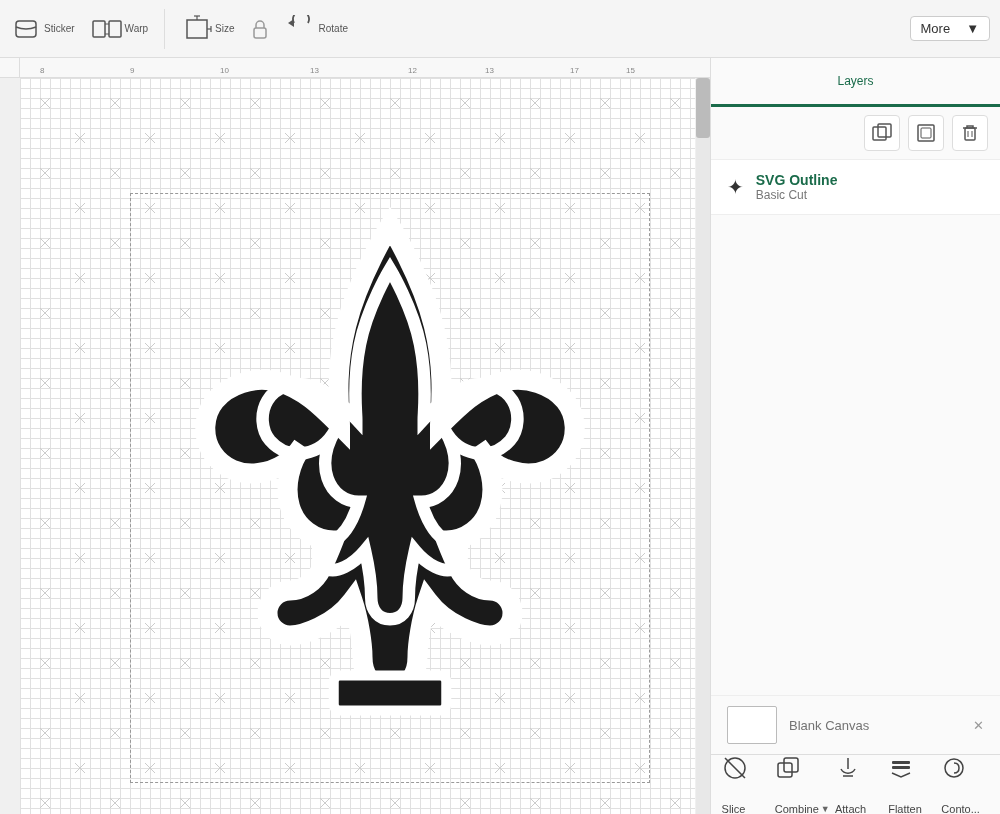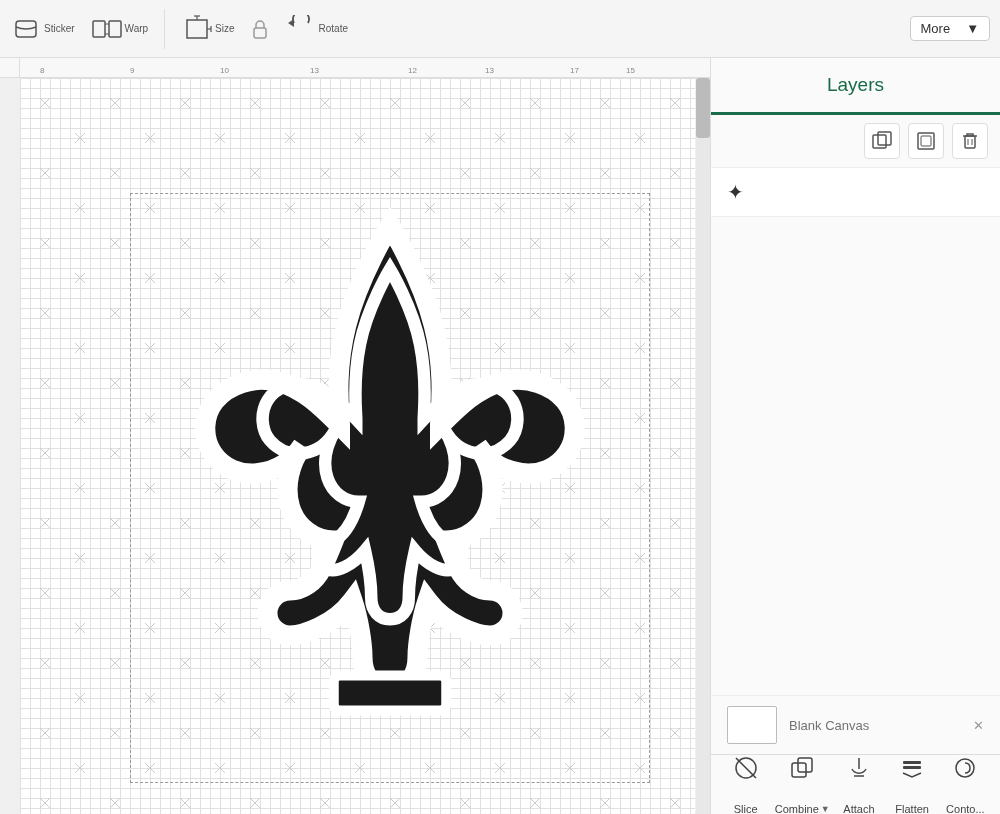--- a/index.html
+++ b/index.html
@@ -167,21 +167,21 @@
     
     .panel-tabs {
       display: flex;
       border-bottom: 2px solid #ddd;
       background: #fafafa;
     }
     .panel-tab {
       flex: 1;
       padding: 16px 8px;
       text-align: center;
-      font-size: 19px;
+      font-size: 12px;
       cursor: pointer;
       color: #555;
       font-weight: 500;
     }
     .panel-tab.active {
       color: #1a6b4a;
       border-bottom: 3px solid #1a6b4a;
       margin-bottom: -2px;
     }
 
@@ -268,21 +268,20 @@
       border-top: 1px solid #ddd;
       background: #fafafa;
       display: flex;
       align-items: center;
       justify-content: space-around;
       padding: 0 8px;
     }
     .bottom-btn {
       display: flex;
       flex-direction: column;
-      align-items: center;
       gap: 17px;
       font-size: 11px;
       color: #444;
       cursor: pointer;
       min-width: 48px;
     }
     .bottom-btn-icon {
       font-size: 20px;
       color: #444;
     }
@@ -510,20 +509,24 @@
           <line x1="8" y1="8" x2="8" y2="14" stroke="#555" stroke-width="1"></line>
           <line x1="12" y1="8" x2="12" y2="14" stroke="#555" stroke-width="1"></line>
         </svg>
       </div>
     </div>
 
     <div class="panel-content">
 
       <div class="layer-item">
         <div class="layer-item-icon">✦</div>
+        <div class="layer-item-info">
+          <div class="layer-item-name">SVG Outline</div>
+          <div class="layer-item-sub">Basic Cut</div>
+        </div>
       </div>
 
       <div class="spacer"></div>
 
       <div class="blank-canvas-row">
         <div class="blank-canvas-thumb"></div>
         <span class="blank-canvas-label">Blank Canvas</span>
         <span class="blank-canvas-close">✕</span>
       </div>
 

